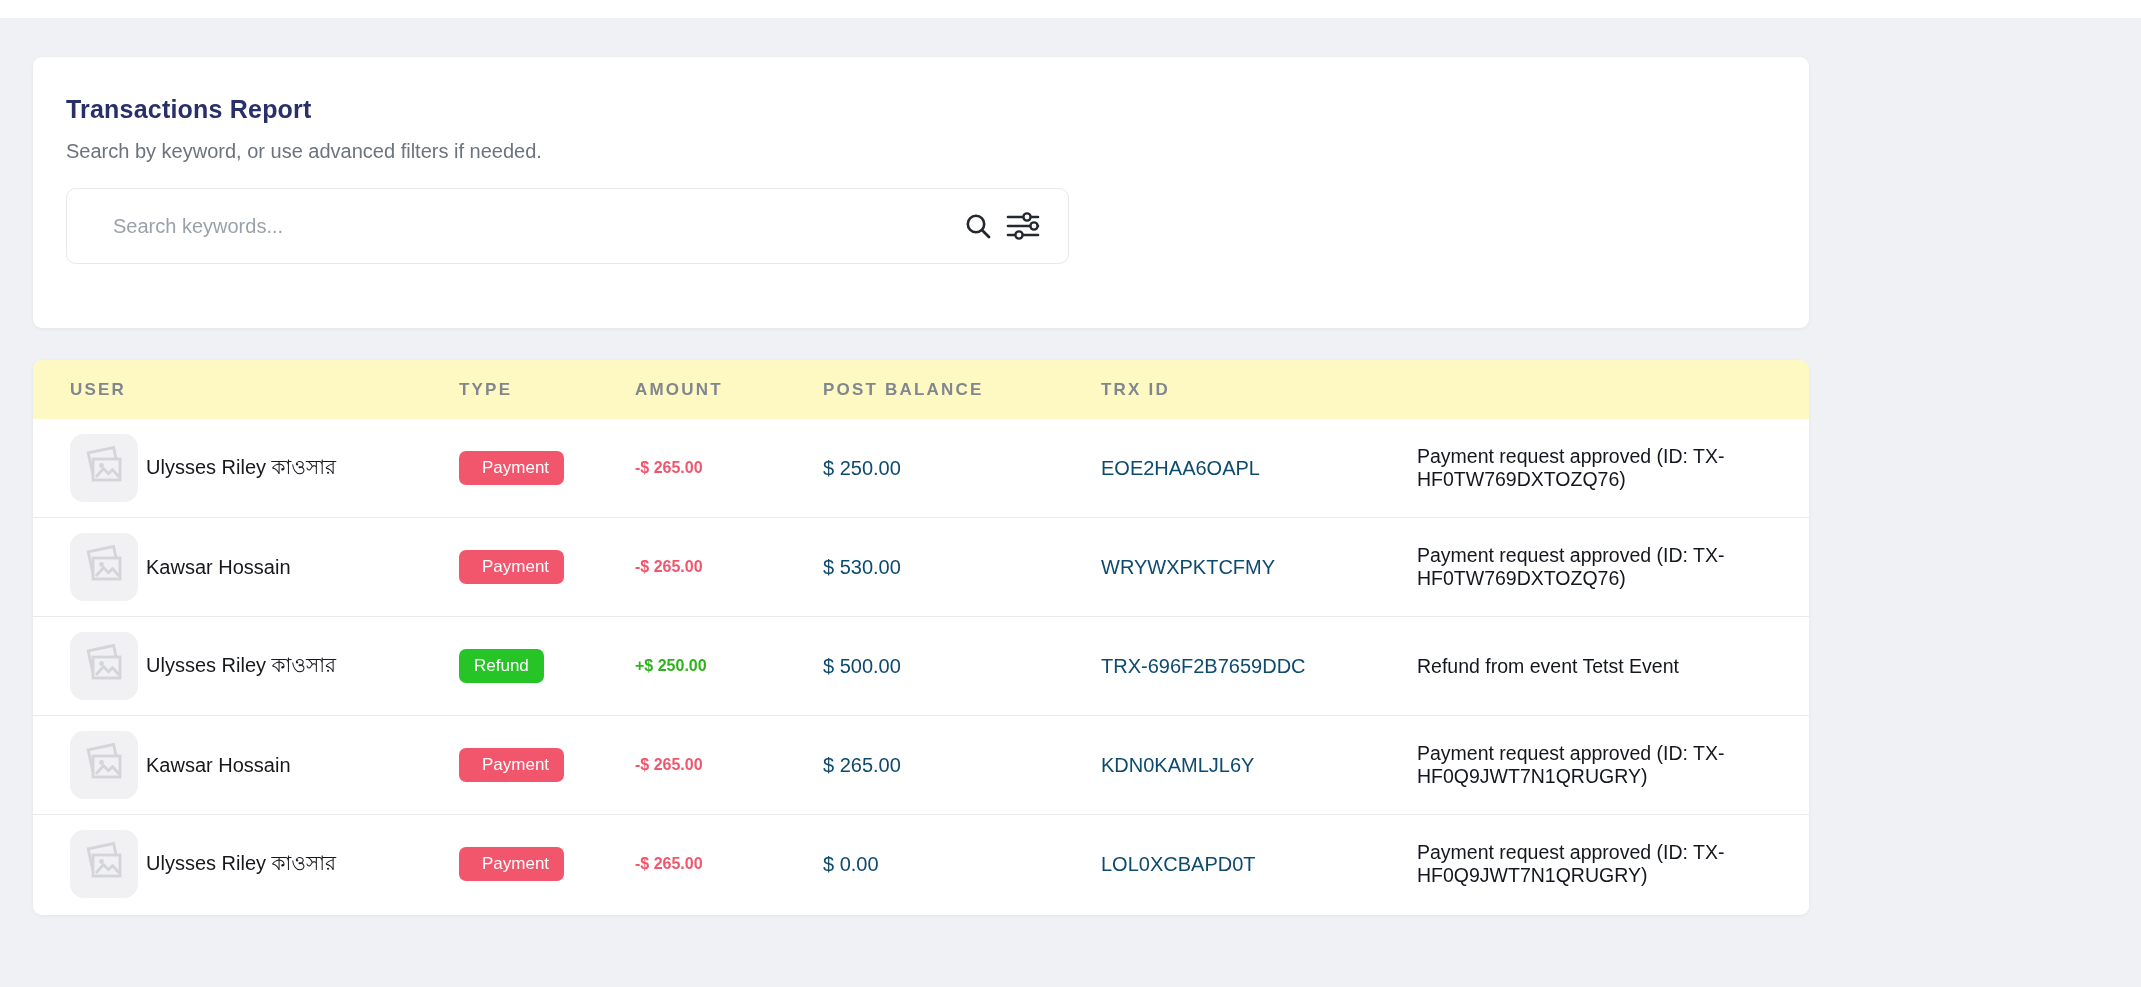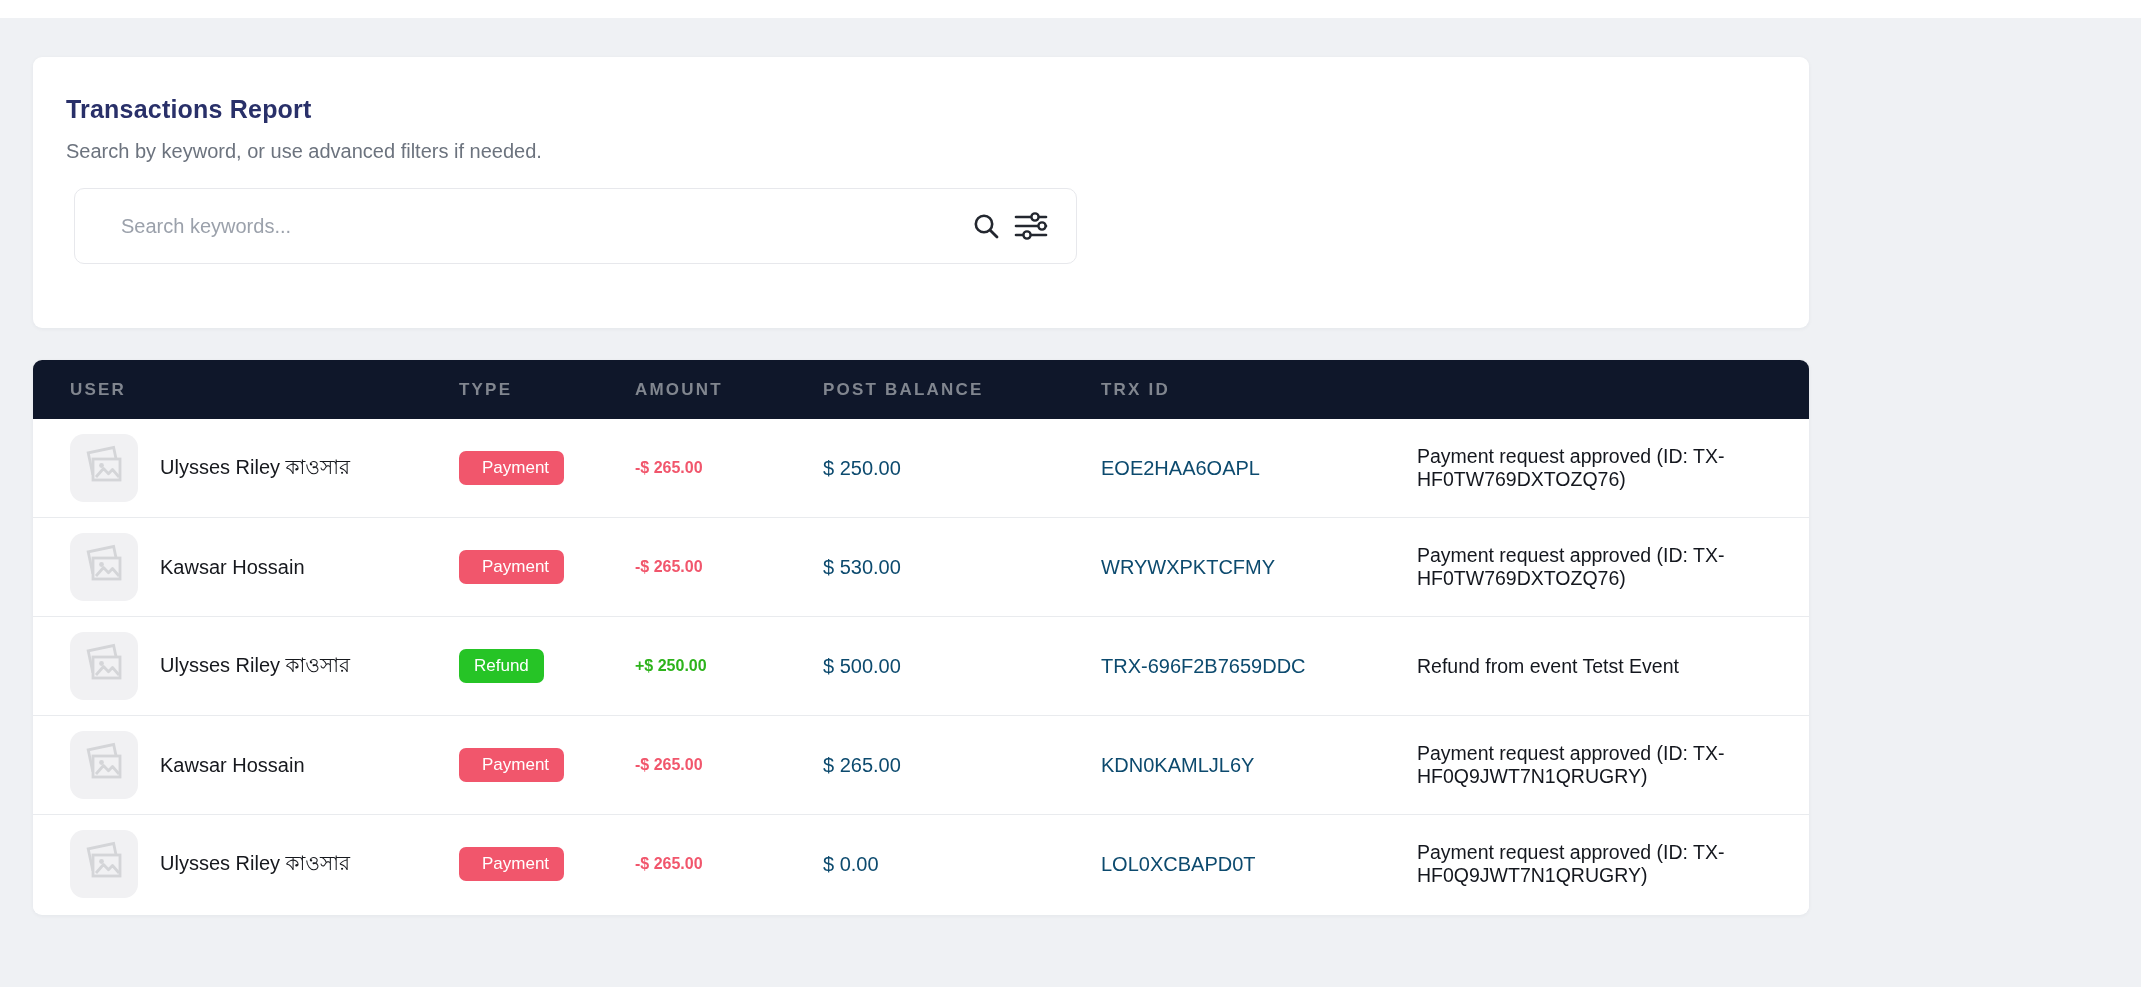--- a/index.html
+++ b/index.html
@@ -26,51 +26,50 @@
   }
   .report-subtitle{
     margin:16px 0 0 0;font-size:20px;color:#6c737e;font-weight:400;
   }
   .search-box{
     margin-top:25px;width:1003px;height:76px;
     border:1px solid #e7e8ec;border-radius:10px;
     display:flex;align-items:center;
     box-sizing:border-box;
     background:#ffffff;
-    margin-left:8px;
   }
   .search-input{
     flex:1;height:100%;border:none;outline:none;background:transparent;
     padding:0 10px 0 46px;font-size:20px;color:#3a3f48;
     font-family:"Liberation Sans", sans-serif;
   }
   .search-input::placeholder{color:#9ba1ab;}
   .search-box .icons{
     display:flex;align-items:center;gap:13px;padding-right:28px;
   }
   .icon-btn{cursor:pointer;display:flex;align-items:center;}
   
   .table-card{top:360px;height:555px;overflow:hidden;padding:0;}
   .thead-row,.trow{
     display:grid;
     grid-template-columns:389px 176px 188px 278px 316px 1fr;
     align-items:center;
     padding:0 37px;
   }
   .thead-row{
-    height:59px;background:#0f172a;
+    height:59px;background:#fef9c3;
   }
   .th{
     font-size:17px;font-weight:700;color:#81868f;letter-spacing:2.2px;
   }
   .trow{
     height:98px;border-bottom:1px solid #e9ebee;background:#ffffff;
   }
   .trow:last-child{border-bottom:none;}
-  .user-wrap{display:flex;align-items:center;gap:22px;}
+  .user-wrap{display:flex;align-items:center;gap:8px;}
   .avatar{
     width:68px;height:68px;border-radius:14px;background:#f1f1f3;
     display:flex;align-items:center;justify-content:center;flex:0 0 auto;
   }
   .user-name{font-size:20px;color:#16181d;}
   .badge{
     display:inline-block;color:#ffffff;font-size:17px;
     padding:7px 15px;border-radius:7px;line-height:1.2;
   }
   .badge--danger{background:#f1566c;padding-left:23px;}

